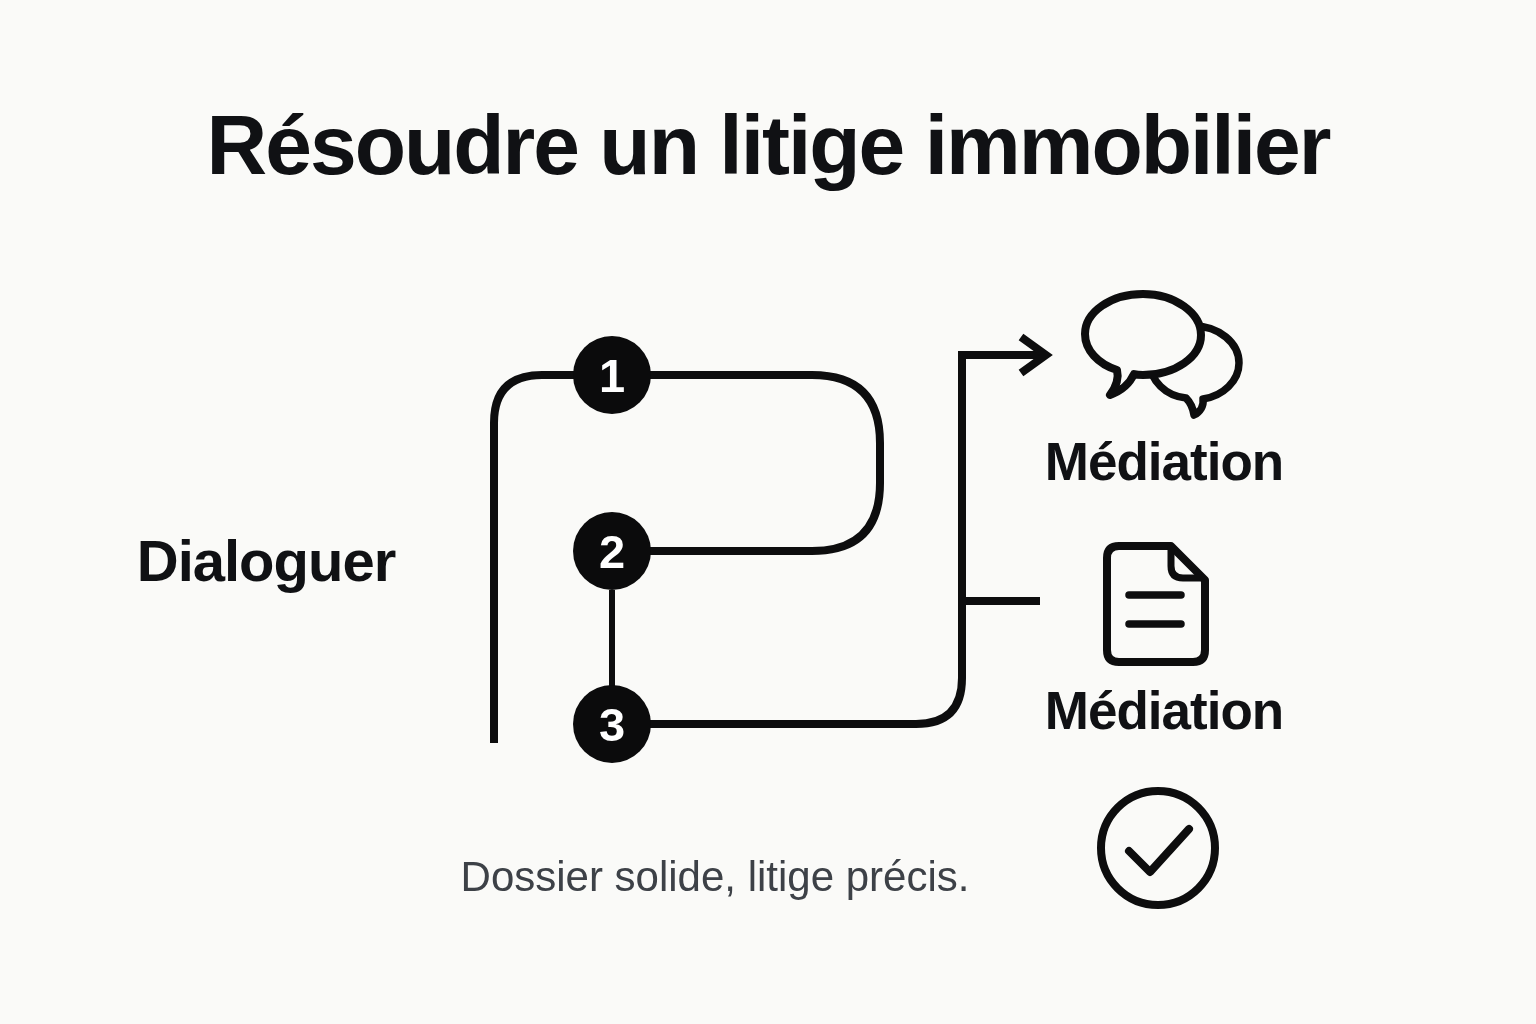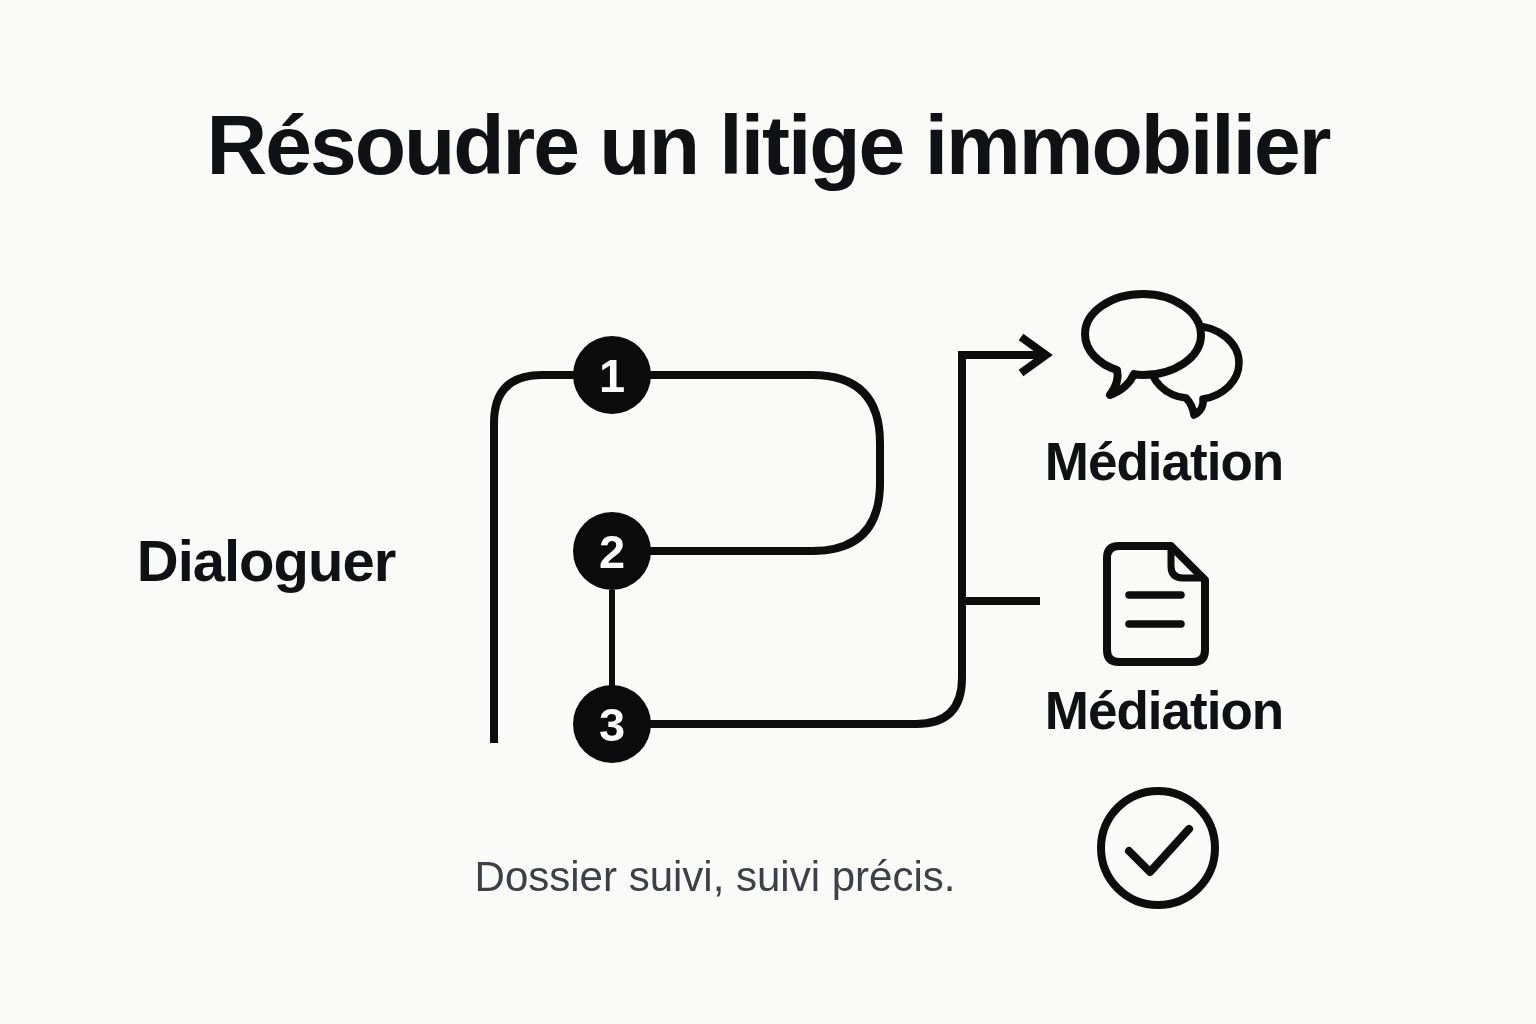--- a/index.html
+++ b/index.html
@@ -169,15 +169,15 @@
   <div class="node n2">
     <span>2</span>
   </div>
   <div class="node n3">
     <span>3</span>
   </div>
 
   <div class="outcome-label o1">Médiation</div>
   <div class="outcome-label o2">Médiation</div>
 
-  <div class="caption">Dossier suivi, suivi précis.</div>
+  <div class="caption">Dossier solide, litige précis.</div>
 
 </div>
 
 </body></html>

